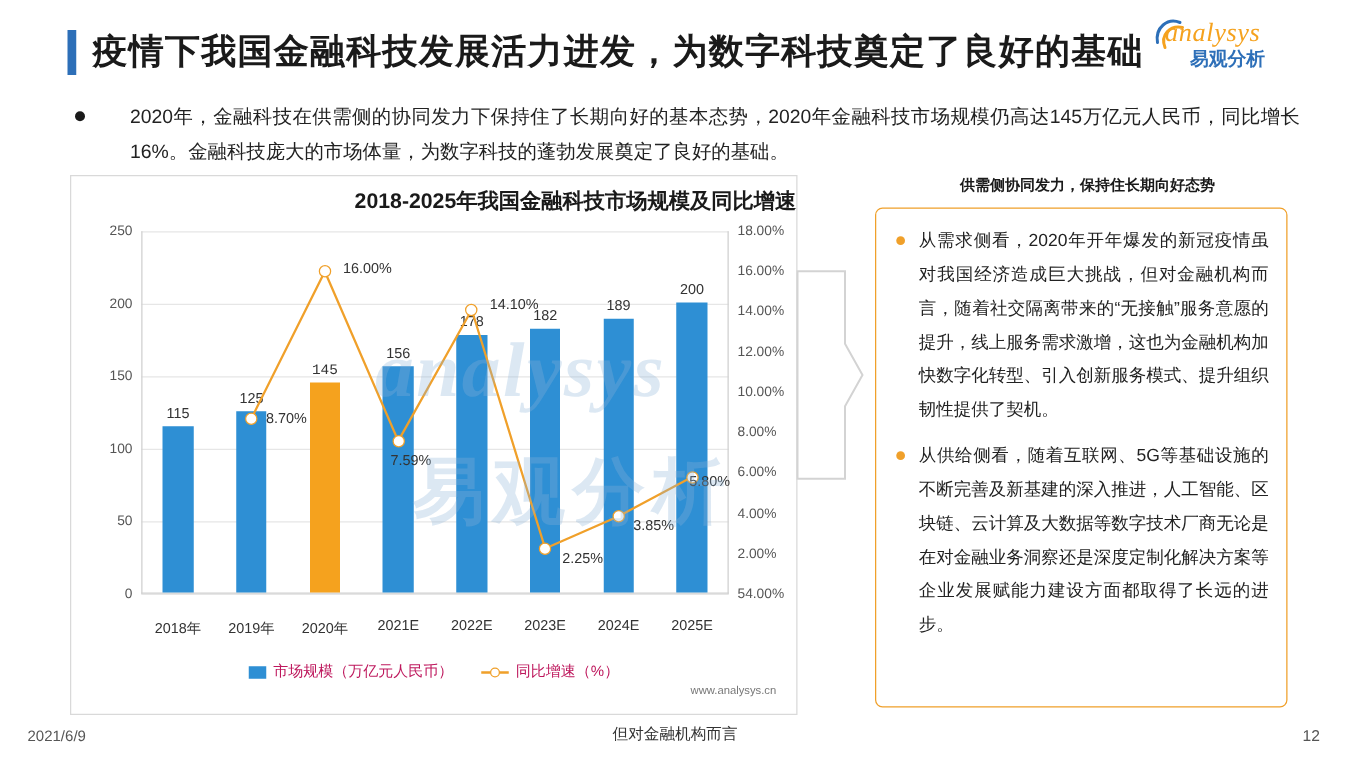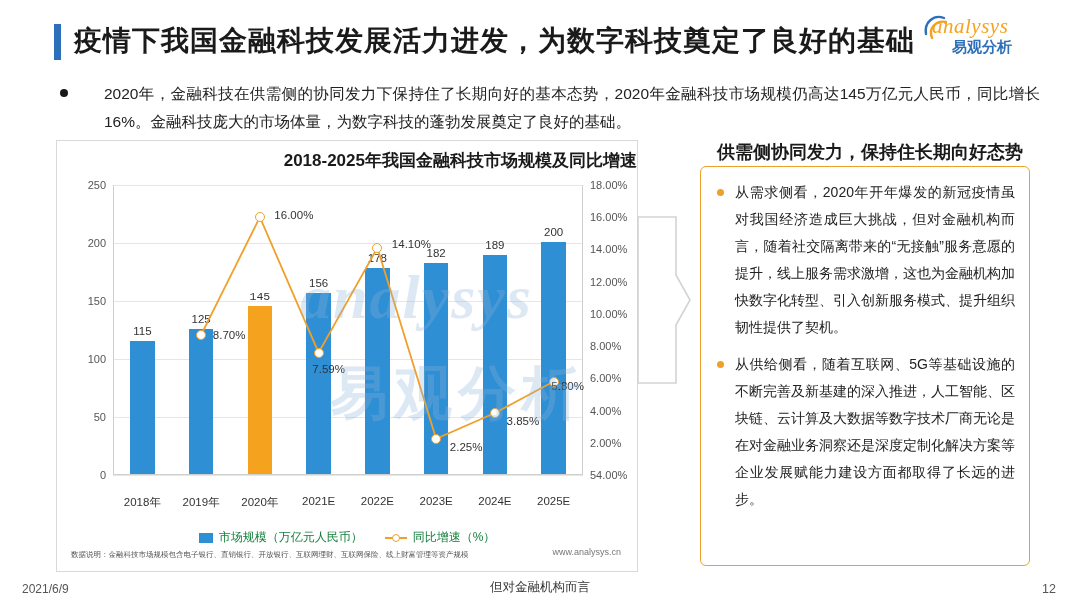--- a/index.html
+++ b/index.html
@@ -65,37 +65,37 @@
   .axis-b{position:absolute;left:0;bottom:0;width:100%;height:1px;background:#cfcfcf;}
   .ylab{position:absolute;right:100%;margin-right:7px;font-size:11px;color:#555;transform:translateY(-50%);white-space:nowrap;}
   .y2lab{position:absolute;left:100%;margin-left:7px;font-size:11px;color:#555;transform:translateY(-50%);white-space:nowrap;}
   .bar{position:absolute;bottom:1px;background:#2e8fd4;}
   .bar.hl{background:#f5a21e;}
   .barval{position:absolute;font-size:11.5px;color:#333;transform:translateX(-50%);white-space:nowrap;}
   .xlab{position:absolute;top:100%;margin-top:20px;font-size:11.5px;color:#333;transform:translateX(-50%);white-space:nowrap;}
   .pt{position:absolute;width:8px;height:8px;border-radius:50%;background:#fff;border:1.6px solid #f0a02a;transform:translate(-50%,-50%);}
   .ptlab{position:absolute;font-size:11.5px;color:#333;white-space:nowrap;transform:translate(-50%,0);}
   #legend{
-    position:absolute;left:0;top:388px;width:100%;text-align:center;font-size:12px;color:#15803d;
+    position:absolute;left:0;top:388px;width:100%;text-align:center;font-size:12px;color:#be185d;
   }
   #legend span.sw{display:inline-block;width:14px;height:10px;background:#2e8fd4;vertical-align:middle;margin-right:6px;}
   #legend span.ln{display:inline-block;width:22px;height:2px;background:#f0a02a;vertical-align:middle;margin:0 6px 0 22px;position:relative;}
   #legend span.ln::after{content:"";position:absolute;left:7px;top:-3px;width:6px;height:6px;border-radius:50%;background:#fff;border:1.5px solid #f0a02a;}
   #note{
     position:absolute;left:14px;bottom:10px;width:430px;font-size:7.5px;line-height:12px;color:#555;
   }
   #chart-url{
     position:absolute;right:16px;bottom:14px;font-size:9px;color:#777;
   }
   
   #arrow{position:absolute;left:636px;top:215px;}
   
   #right-head{
     position:absolute;left:700px;top:140px;width:340px;text-align:center;
-    font-size:18px;font-weight:bold;color:#1a1a1a;
+    font-size:12px;font-weight:bold;color:#1a1a1a;
   }
   #right-box{
     position:absolute;left:700px;top:166px;width:330px;height:400px;
     border:1.5px solid #f0a02a;border-radius:6px;padding:12px 14px;
     box-sizing:border-box;
   }
   .rb-item{position:relative;padding-left:20px;margin-bottom:10px;
     font-size:14px;line-height:27px;color:#222;text-align:justify;}
   .rb-item .dot{position:absolute;left:2px;top:10px;width:7px;height:7px;border-radius:50%;background:#f0a02a;}
   
@@ -195,23 +195,20 @@
       <div class="pt" style="left: 323.125px; top: 253.75px;"></div>
       <div class="ptlab" style="left: 353.125px; top: 255.75px;">2.25%</div>
       <div class="pt" style="left: 381.875px; top: 227.972px;"></div>
       <div class="ptlab" style="left: 409.875px; top: 229.972px;">3.85%</div>
       <div class="pt" style="left: 440.625px; top: 196.556px;"></div>
       <div class="ptlab" style="left: 454.625px; top: 194.556px;">5.80%</div>
     </div>
   <div id="legend">
     <span class="sw"></span><span>市场规模（万亿元人民币）</span><span class="ln"></span><span>同比增速（%）</span>
   </div>
-  <div id="note">
-    <span>数据说明：金融科技市场规模包含电子银行、直销银行、开放银行、互联网理财、互联网保险、线上财富管理等资产规模</span>
-  </div>
   <div id="chart-url">www.analysys.cn</div>
 </div>
 
 <svg id="arrow" width="56" height="170" viewBox="0 0 56 170">
   <polygon points="2,2 40,2 40,60 54,85 40,110 40,168 2,168" fill="none" stroke="#d3d3d3" stroke-width="1.6"></polygon>
 </svg>
 
 <div id="right-head">供需侧协同发力，保持住长期向好态势</div>
 <div id="right-box">
   <div class="rb-item">

